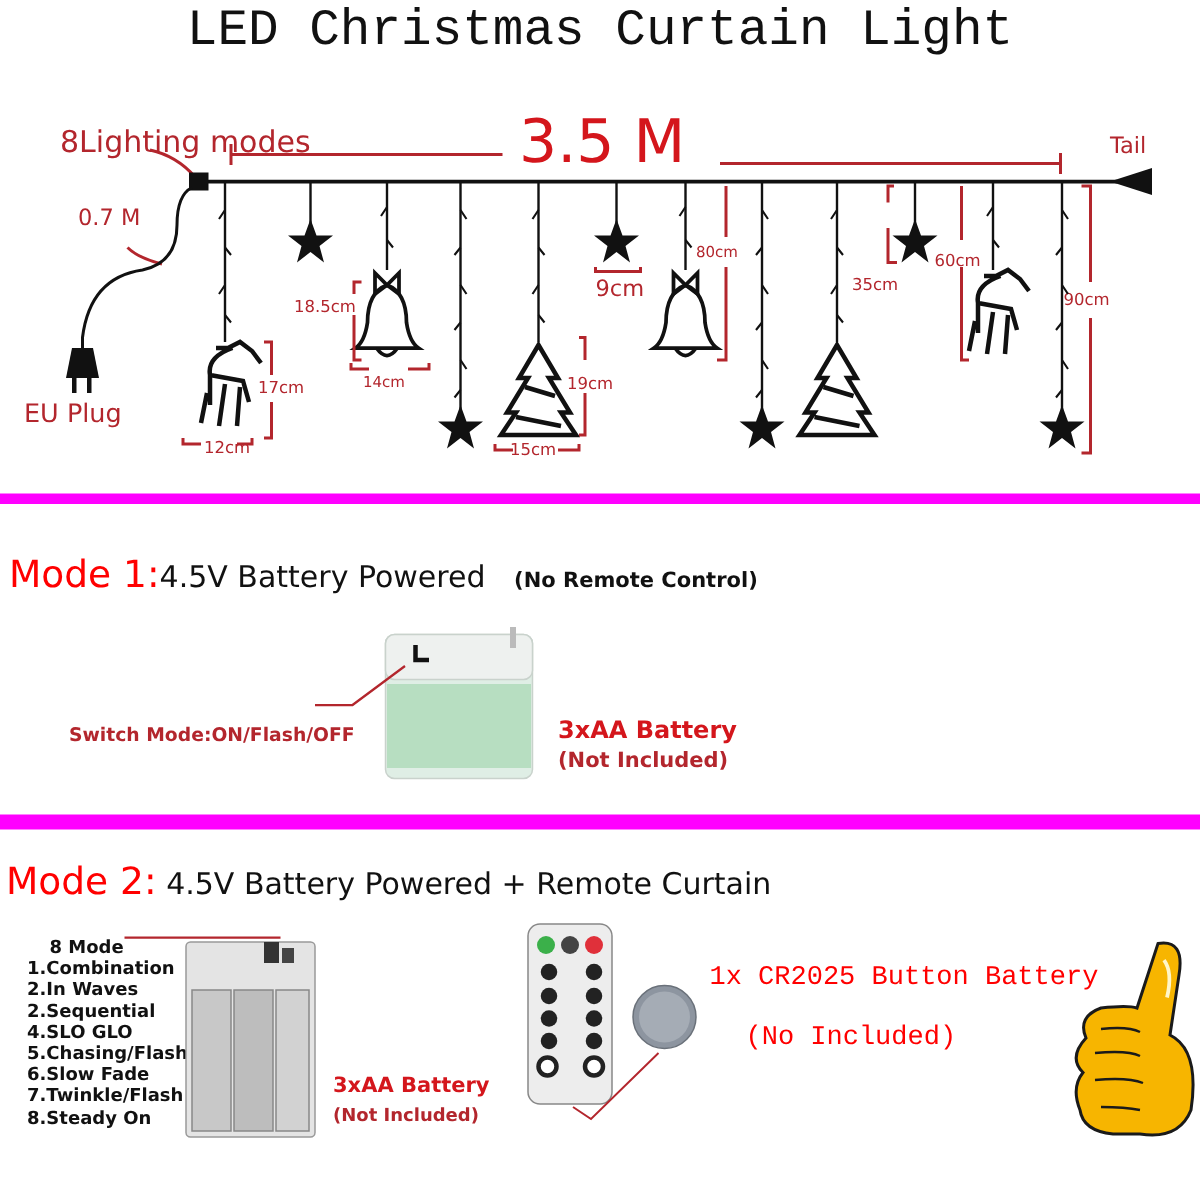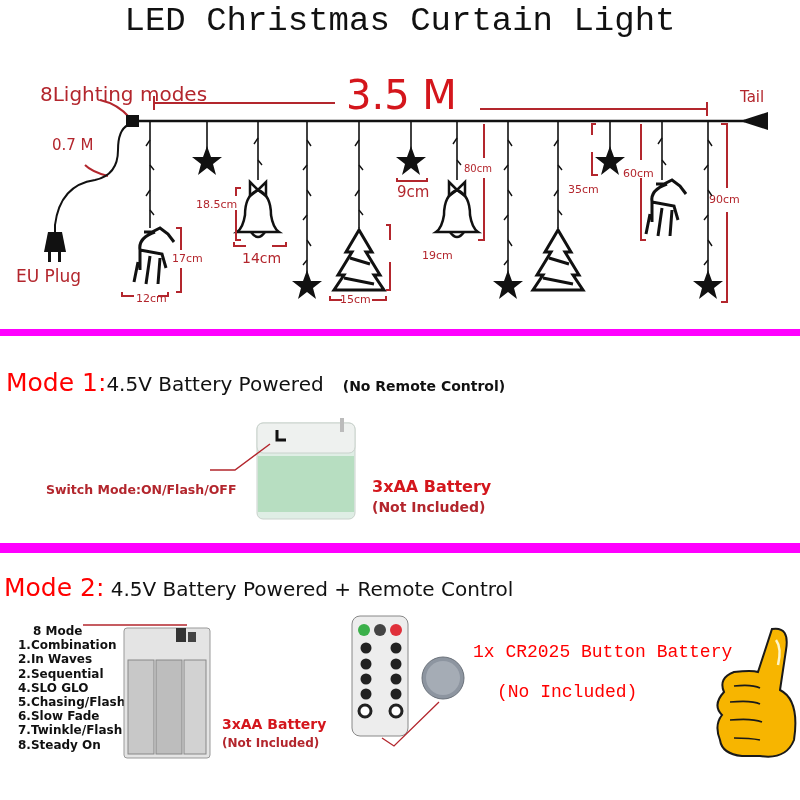--- a/index.html
+++ b/index.html
@@ -24,22 +24,22 @@
 
 <div class="abs red-lbl" style="left:40px;top:82px;font-size:20px;">8Lighting modes</div>
 <div class="abs big-len" style="left:346px;top:72px;">3.5 M</div>
 <div class="abs red-lbl" style="left:740px;top:88px;font-size:15px;">Tail</div>
 <div class="abs red-lbl" style="left:52px;top:136px;font-size:15px;">0.7 M</div>
 <div class="abs red-lbl" style="left:16px;top:266px;font-size:17px;">EU Plug</div>
 
 <div class="abs red-lbl" style="left:172px;top:252px;font-size:11px;">17cm</div>
 <div class="abs red-lbl" style="left:124px;top:292px;font-size:11px;margin-left:12px;">12cm</div>
 <div class="abs red-lbl" style="left:196px;top:198px;font-size:11px;">18.5cm</div>
-<div class="abs red-lbl" style="left:242px;top:250px;font-size:14px;">14cm</div>
-<div class="abs red-lbl" style="left:378px;top:249px;font-size:11px;margin-left:44px;">19cm</div>
+<div class="abs red-lbl" style="left:242px;top:250px;font-size:10px;">14cm</div>
+<div class="abs red-lbl" style="left:378px;top:249px;font-size:11px;">19cm</div>
 <div class="abs red-lbl" style="left:340px;top:293px;font-size:11px;">15cm</div>
 <div class="abs red-lbl" style="left:397px;top:183px;font-size:15px;">9cm</div>
 <div class="abs red-lbl" style="left:464px;top:163px;font-size:10px;">80cm</div>
 <div class="abs red-lbl" style="left:568px;top:137px;font-size:11px;margin-top:46px;">35cm</div>
 <div class="abs red-lbl" style="left:623px;top:167px;font-size:11px;">60cm</div>
 <div class="abs red-lbl" style="left:709px;top:193px;font-size:11px;">90cm</div>
 
 <svg width="800" height="330" viewBox="0 0 800 330">
 
   <g stroke="#b3262d" stroke-width="2" fill="none">
@@ -167,21 +167,21 @@
   <path d="M210 470 L235 470 L270 444" stroke="#b3262d" stroke-width="1.5" fill="none"></path>
 </svg>
 
 <div class="abs red-lbl" style="left:46px;top:482px;font-size:12.5px;font-weight:bold;white-space:nowrap;">Switch Mode:ON/Flash/OFF</div>
 <div class="abs red-lbl" style="left:372px;top:477px;font-size:16px;font-weight:bold;color:#d4161c;">3xAA Battery</div>
 <div class="abs red-lbl" style="left:372px;top:499px;font-size:14px;font-weight:bold;">(Not Included)</div>
 
 <div class="abs divider" style="top:543px;height:10px;"></div>
 
 <div class="abs mode-head" style="left:4px;top:573px;">
-  <span class="mode-tag">Mode 2:</span>&nbsp;<span>4.5V Battery Powered + Remote Control</span>
+  <span class="mode-tag">Mode 2:</span>&nbsp;<span>4.5V Battery Powered + Remote Curtain</span>
 </div>
 
 <div class="abs list8" style="left:18px;top:624px;">
   <div class="hd">8 Mode</div>
   <div>1.Combination</div>
   <div>2.In Waves</div>
   <div>2.Sequential</div>
   <div>4.SLO GLO</div>
   <div>5.Chasing/Flash</div>
   <div>6.Slow Fade</div>

